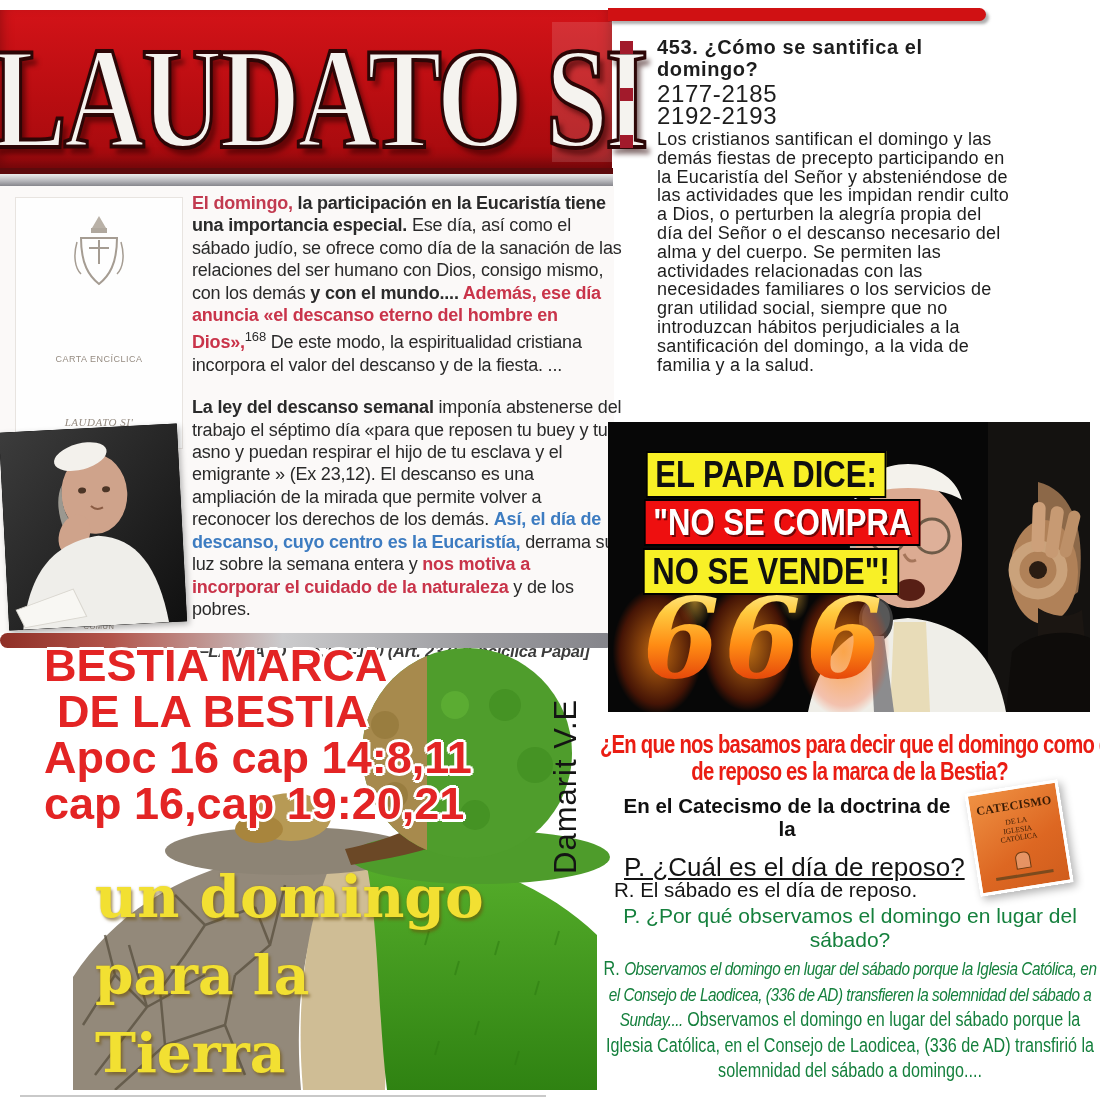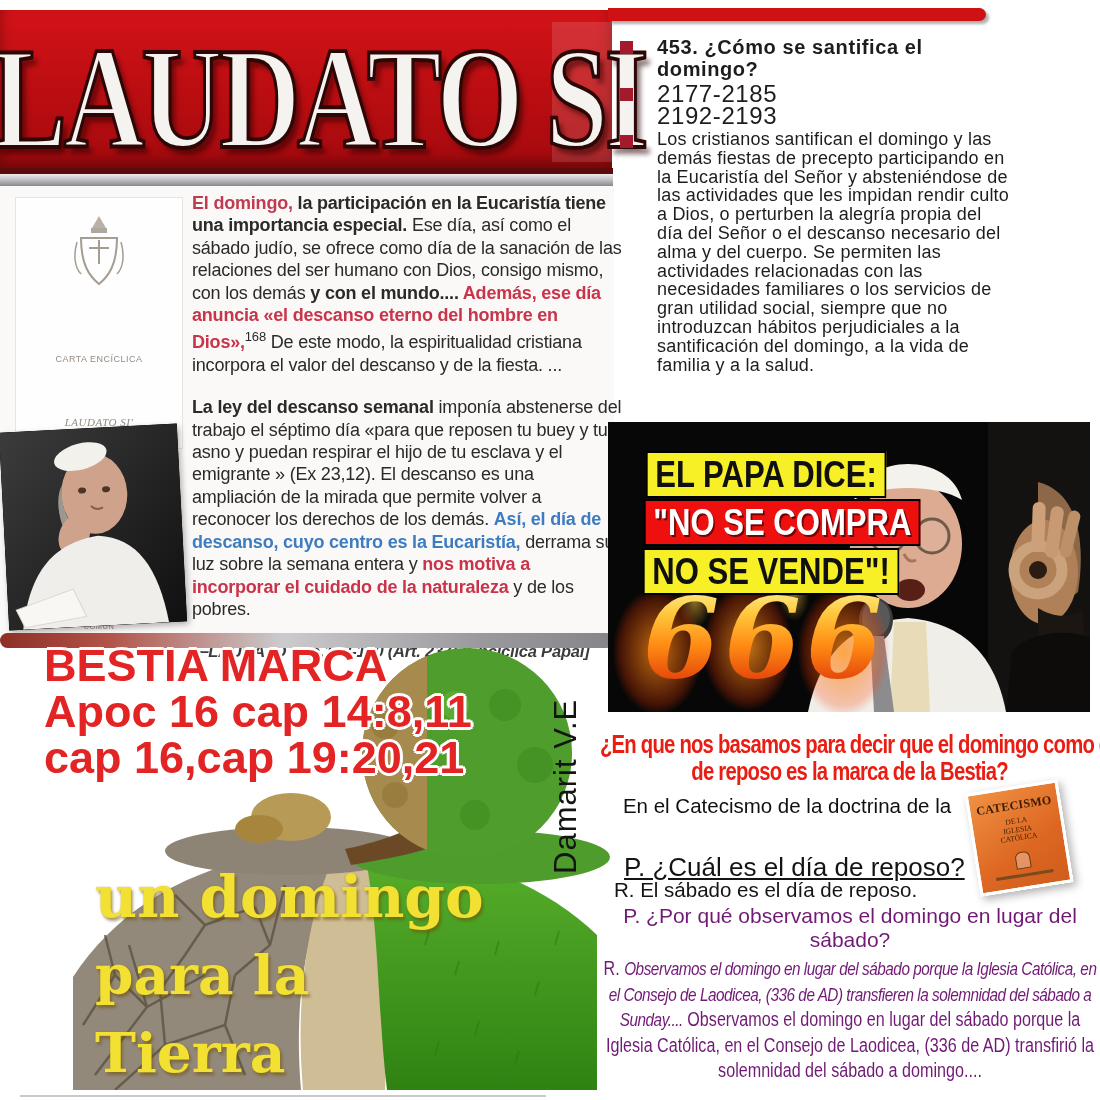--- a/index.html
+++ b/index.html
@@ -92,34 +92,34 @@
      white-space:nowrap;padding:0 9px;border:2px solid #000;font-size:37px;line-height:43px;}
   .lbl1{left:38px;top:29px;background:#f8f026;color:#101010;}
   .lbl2{left:36px;top:77px;background:#ee0f0f;color:#fff;text-shadow:2px 2px 0 #6f0505;}
   .lbl3{left:35px;top:126px;background:#f8f026;color:#101010;}
 
   
   .bestia-title{position:absolute;left:600px;top:731px;width:640px;transform:scaleX(.78);
      transform-origin:0 0;text-align:center;font-weight:bold;font-size:26px;line-height:27px;
      letter-spacing:-1px;color:#ea1d13;}
   .bestia-title div{white-space:nowrap;}
-  .cat-head{position:absolute;left:622px;top:794px;width:330px;text-align:center;font-weight:normal;
+  .cat-head{position:absolute;left:622px;top:794px;width:330px;text-align:center;font-weight:bold;
      font-size:20.5px;line-height:23px;color:#101010;}
   .q1{position:absolute;left:624px;top:852px;font-size:26px;color:#141414;text-decoration:underline;}
   .a1{position:absolute;left:614px;top:878px;font-size:20.5px;color:#141414;}
   .book{position:absolute;left:972px;top:786px;width:88px;height:98px;transform:rotate(-9deg);
      background:linear-gradient(150deg,#ef9143,#dd6722 60%,#d05d1d);border:3px solid #fff;
      box-shadow:3px 4px 8px rgba(0,0,0,.3);text-align:center;color:#3a1c05;}
   .book-t1{font-family:"Liberation Serif",serif;font-size:12px;font-weight:bold;letter-spacing:.3px;margin-top:9px;}
   .book-t{font-family:"Liberation Serif",serif;font-size:7.5px;line-height:8.5px;}
   .book-t2{margin-top:4px;}
   .book-emblem{width:13px;height:15px;margin:9px auto 0;border:1px solid #6a3a12;
      border-radius:6px 6px 0 0;background:rgba(255,255,255,.3);}
   .book-bline{width:58px;height:3px;background:#7c4a1d;margin:5px auto 0;}
-  .qa2{position:absolute;left:600px;top:904px;width:500px;text-align:center;color:#701a75;}
+  .qa2{position:absolute;left:600px;top:904px;width:500px;text-align:center;color:#15803d;}
   .q2{font-size:21px;margin-bottom:4px;}
   .a2{position:relative;left:-60px;width:620px;transform:scaleX(.807);transform-origin:310px 0;
      font-size:20px;line-height:25.5px;}
   .it{font-style:italic;letter-spacing:-.6px;font-size:19px;}
 </style>
 </head>
 <body>
 
 <div id="canvas">
 
@@ -216,20 +216,21 @@
   </svg>
 
   <div class="earth-title">
     <div class="et et1">un domingo</div>
     <div class="et et2">para la</div>
     <div class="et et3">Tierra</div>
   </div>
 
   <div class="beast">
     <div>BESTIA MARCA</div>
+    <div class="beast-l2">DE LA BESTIA</div>
     <div>Apoc 16 cap 14:8,11</div>
     <div>cap 16,cap 19:20,21</div>
   </div>
 
   <div class="damarit">Damarit V.E</div>
   <div class="bottom-line"></div>
 
   <div class="top-bar"></div>
 
   <div class="qa">

